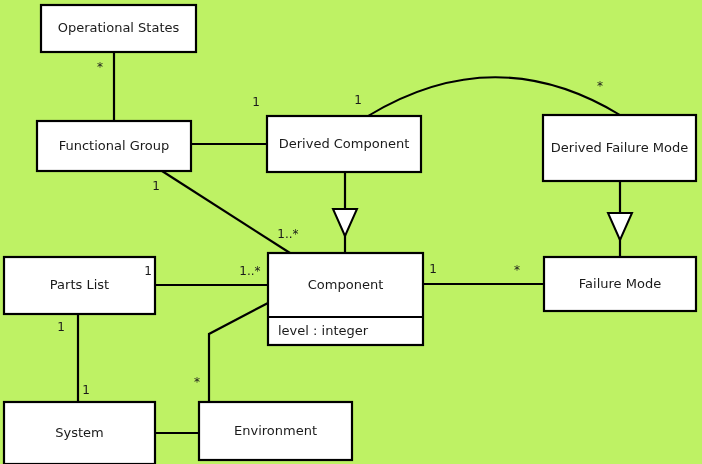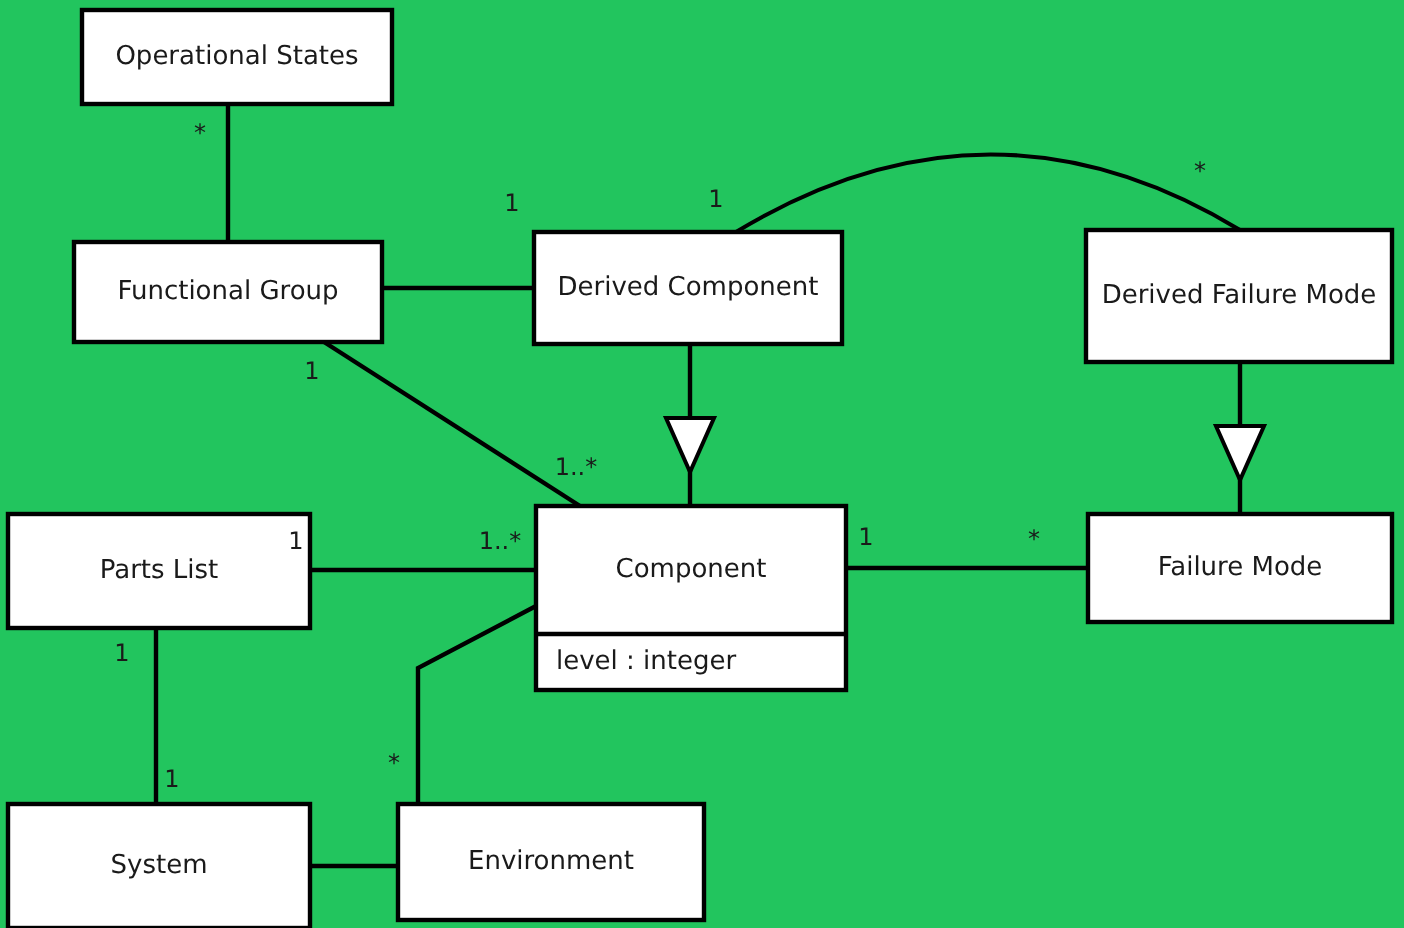--- a/index.html
+++ b/index.html
@@ -4,21 +4,21 @@
 <style>
   html, body {
     margin: 0;
     padding: 0;
     background: #ffffff;
   }
   #diagram-root {
     position: relative;
     width: 702px;
     height: 464px;
-    background: #22c55e;
+    background: #bef264;
     font-family: "DejaVu Sans", "Liberation Sans", sans-serif;
     overflow: hidden;
     text-align: center;
   }
   svg.canvas {
     position: absolute;
     left: 0;
     top: 0;
     width: 702px;
     height: 464px;

